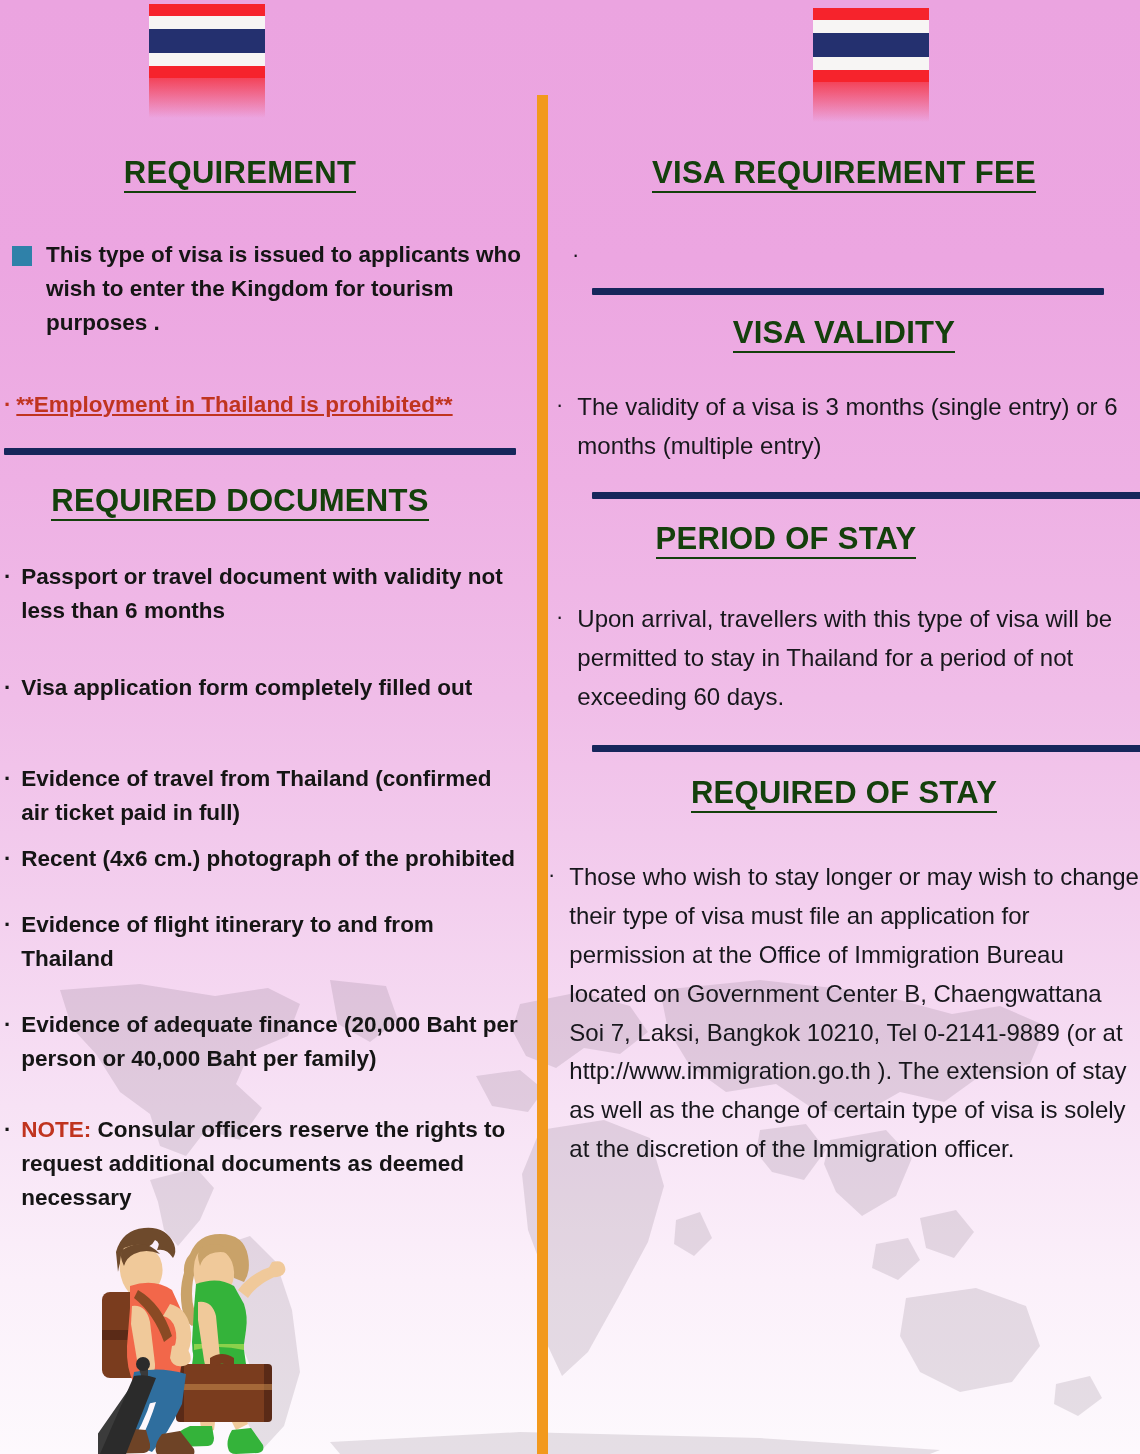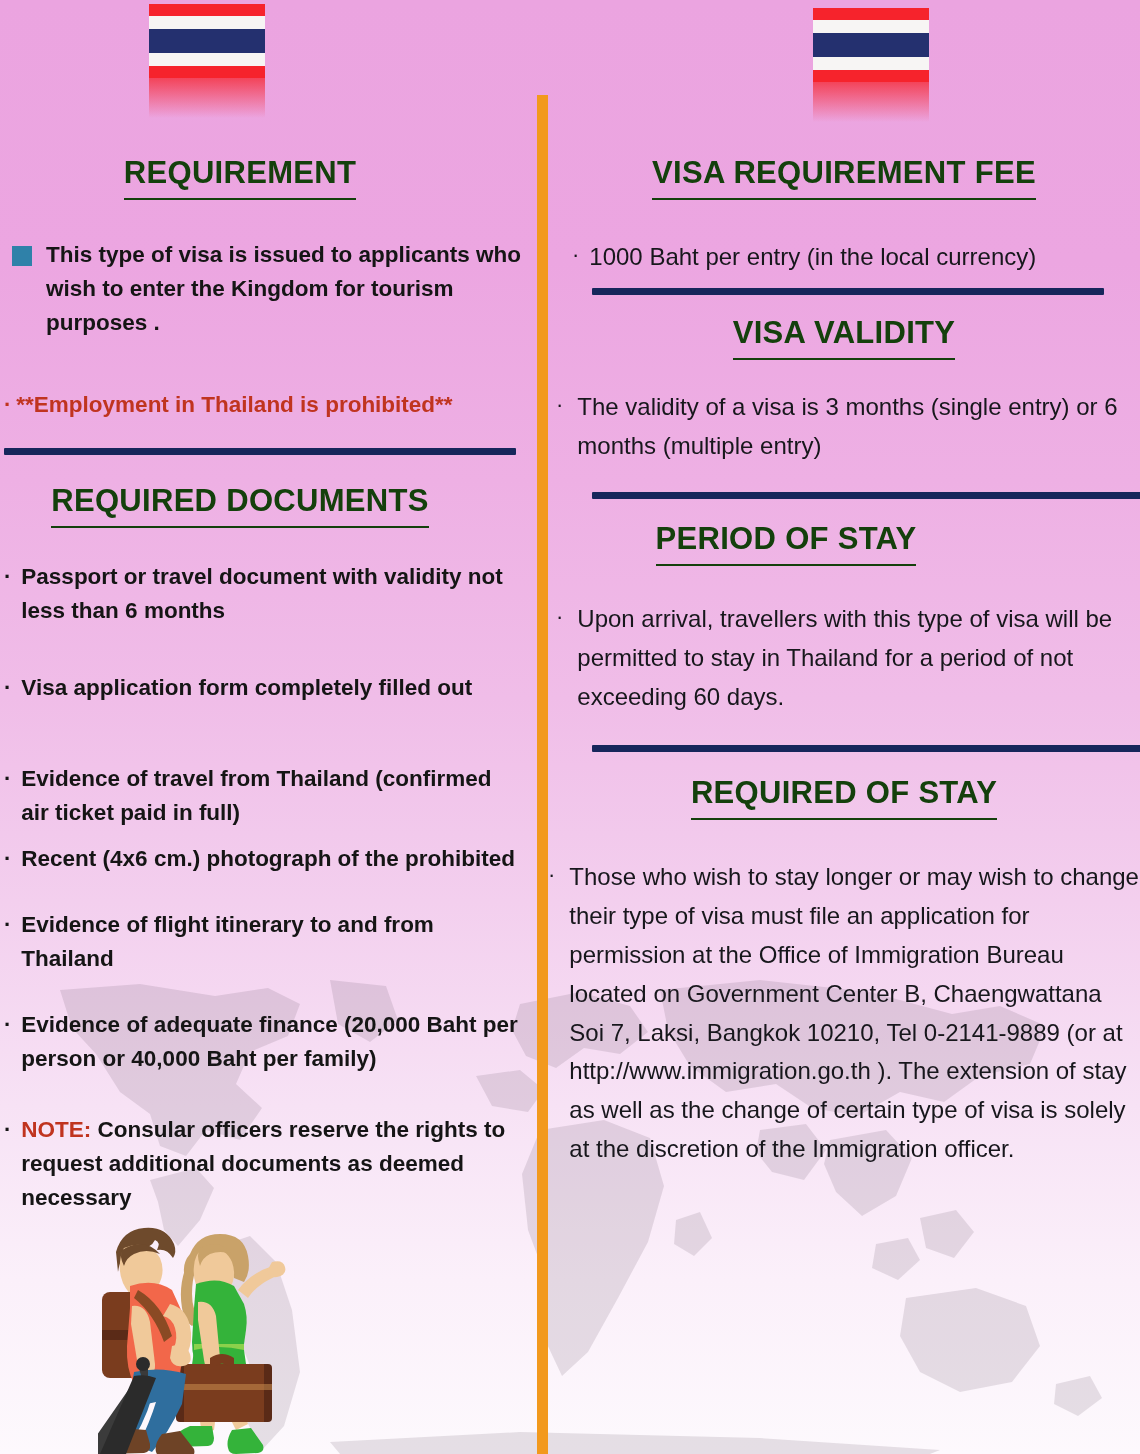--- a/index.html
+++ b/index.html
@@ -96,21 +96,21 @@
 
   .sec-head {
     text-align: center;
     font-size: 31px;
     font-weight: bold;
     color: #14400c;
     letter-spacing: 0.3px;
   }
   .sec-head span {
     border-bottom: 2px solid #14400c;
-    padding-bottom: 8px;
+    padding-bottom: 1px;
   }
 
   .hrule {
     height: 7px;
     background: #16265b;
     border-radius: 1px;
   }
 
   .bullet-row {
     display: flex;
@@ -129,20 +129,21 @@
   .sq-bullet {
     flex: 0 0 auto;
     width: 20px;
     height: 20px;
     background: #2f81a9;
     margin-top: 8px;
     margin-right: 14px;
   }
   .redline {
     color: #c0341f;
+    text-decoration: underline;
     text-decoration-color: #c0341f;
     font-weight: bold;
   }
   .note-label { color: #c0341f; }
 
   
   .r-row {
     display: flex;
     align-items: flex-start;
     font-size: 24px;
@@ -281,21 +282,20 @@
   </div>
 
   <div id="col-right" class="col">
 
     <div class="sec-head" style="position:absolute; left:0; top:155px; width:592px;">
       <span>VISA REQUIREMENT FEE</span>
     </div>
 
     <div class="r-row" style="position:absolute; left:24px; top:238px; width:560px;">
       <div class="dot" style="margin-right:10px;">·</div>
-      <div>1000 Baht per entry (in the local currency)</div>
     </div>
 
     <div class="hrule" style="position:absolute; left:44px; top:288px; width:512px;"></div>
 
     <div class="sec-head" style="position:absolute; left:0; top:315px; width:592px;">
       <span>VISA VALIDITY</span>
     </div>
 
     <div class="r-row" style="position:absolute; left:8px; top:388px; width:578px;">
       <div class="dot" style="margin-right:14px;">·</div>

